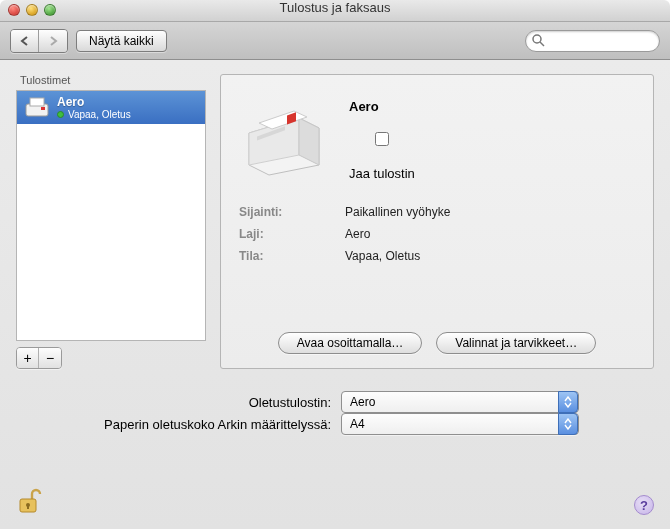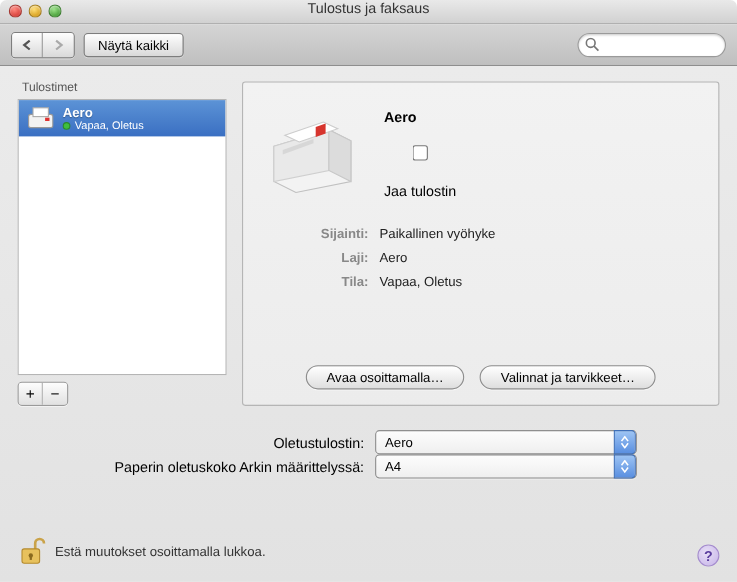--- a/index.html
+++ b/index.html
@@ -46,21 +46,21 @@
   
   .panel { flex: 1; background: linear-gradient(#f2f2f2,#ececec); border: 1px solid #b5b5b5; border-radius: 3px; padding: 18px; position: relative; }
   .printer-top { display: flex; gap: 20px; }
   .big-printer { width: 90px; height: 85px; flex-shrink: 0; }
   .printer-head { display: flex; flex-direction: column; gap: 18px; padding-top: 6px; }
   .printer-name { font-size: 13px; font-weight: bold; }
   .share { display: flex; align-items: center; gap: 20px; font-size: 13px; flex-direction: column; }
   .share input { width: 14px; height: 14px; }
 
   .kv { margin-top: 24px; display: grid; grid-template-columns: 96px 1fr; row-gap: 8px; column-gap: 10px; font-size: 12px; }
-  .kv .k { text-align: right; color: #888; font-weight: bold; }
+  .kv .k { text-align: left; color: #888; font-weight: bold; }
   .kv .v { color: #222; }
 
   .panel-btns { position: absolute; bottom: 14px; left: 0; right: 0; display: flex; justify-content: center; gap: 14px; }
   .pill { height: 22px; padding: 0 18px; font-size: 12px; border: 1px solid #8d8d8d; border-radius: 11px; background: linear-gradient(#ffffff, #dedede); box-shadow: 0 1px 0 rgba(255,255,255,.5); }
 
   
   .formrows { margin-top: 22px; display: grid; grid-template-columns: 325px 1fr; row-gap: 0; align-items: center; }
   .formrows .lbl { text-align: right; padding-right: 10px; font-size: 13px; }
   .popup { position: relative; width: 238px; height: 22px; border: 1px solid #8f8f8f; border-radius: 4px; background: linear-gradient(#fdfdfd,#efefef); display: flex; align-items: center; padding: 0 24px 0 8px; font-size: 12px; box-shadow: 0 1px 0 rgba(255,255,255,.5); }
   .popup .cap { position: absolute; right: 0; top: -1px; bottom: -1px; width: 20px; border-top-right-radius: 4px; border-bottom-right-radius: 4px; background: linear-gradient(#9dc4f4,#5a8fe0); border: 1px solid #3e6fb8; display: flex; flex-direction: column; align-items: center; justify-content: center; }
@@ -195,19 +195,18 @@
     </div>
   </div>
 
   <div class="lockrow">
     <svg width="26" height="28" viewBox="0 0 26 28">
       <path d="M16 12 V7 a4 4 0 0 1 8 0" fill="none" stroke="#caa34a" stroke-width="2.4"></path>
       <rect x="4" y="12" width="16" height="13" rx="2" fill="#e7c15d" stroke="#b58a2d"></rect>
       <circle cx="12" cy="18" r="2" fill="#8a6a1f"></circle>
       <rect x="11" y="18" width="2" height="4" fill="#8a6a1f"></rect>
     </svg>
-    <span>Estä muutokset osoittamalla lukkoa.</span>
   </div>
 
   <div class="help">
     <span>?</span>
   </div>
 </div>
 
 </body></html>

